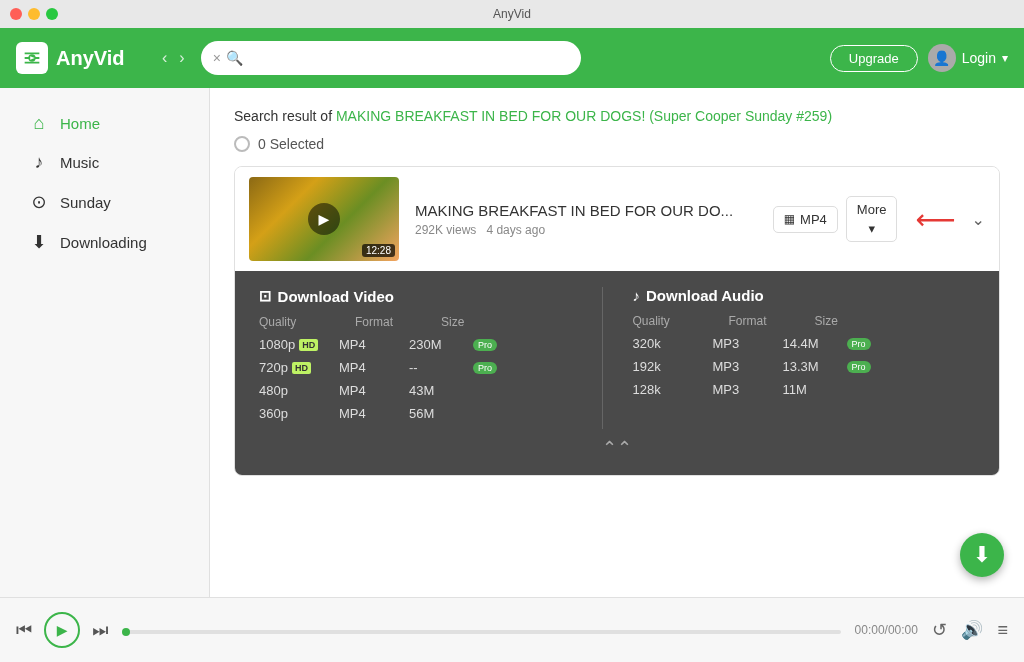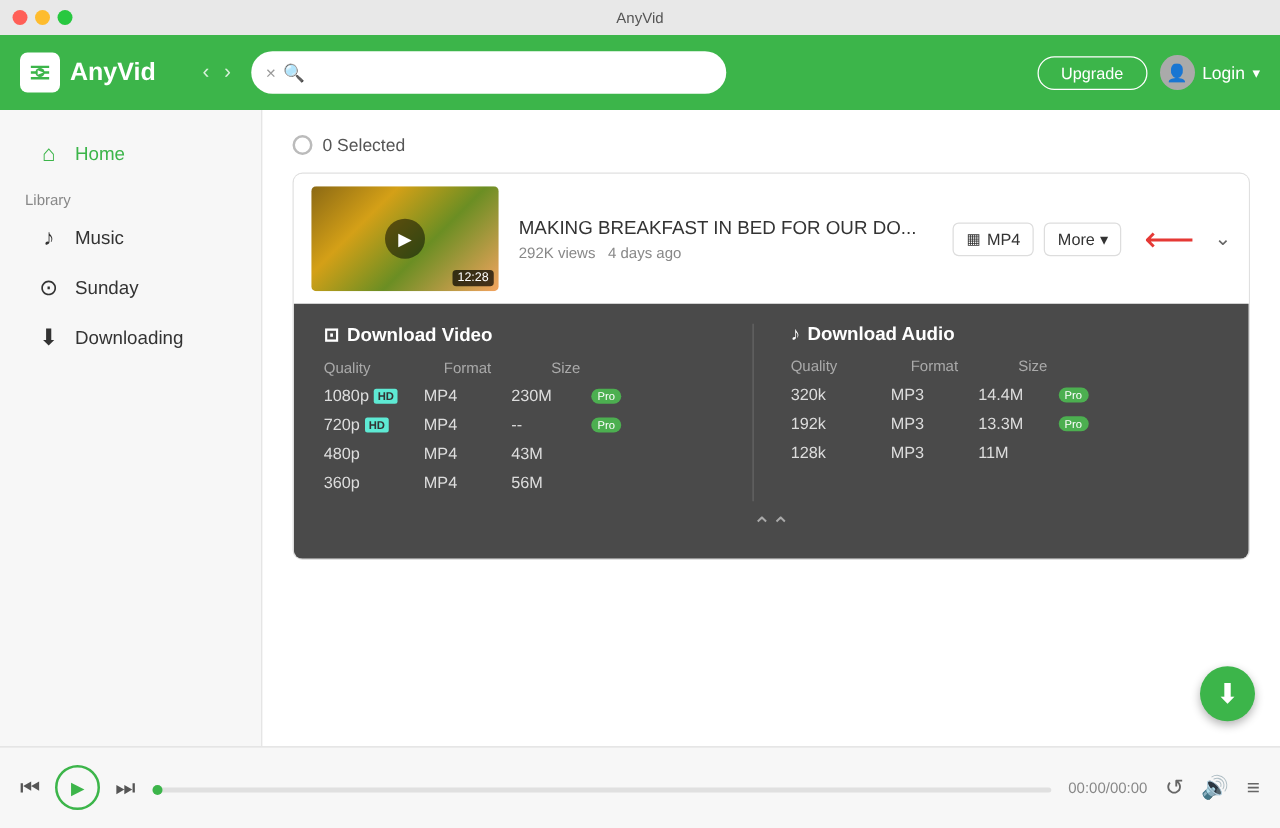--- a/index.html
+++ b/index.html
@@ -58,37 +58,37 @@
     .video-card-header { display: flex; align-items: center; padding: 10px 14px; gap: 16px; background: white; }
     .thumbnail { width: 150px; height: 84px; background: #444; border-radius: 4px; position: relative; flex-shrink: 0; overflow: hidden; }
     .thumbnail-overlay { position: absolute; inset: 0; display: flex; align-items: center; justify-content: center; }
     .play-circle { width: 32px; height: 32px; border-radius: 50%; background: rgba(0,0,0,0.5); display: flex; align-items: center; justify-content: center; color: white; font-size: 14px; }
     .duration-badge { position: absolute; bottom: 4px; right: 4px; background: rgba(0,0,0,0.7); color: white; font-size: 10px; padding: 1px 4px; border-radius: 3px; }
     .video-info { flex: 1; }
     .video-title { font-size: 15px; color: #333; font-weight: 500; margin-bottom: 4px; }
     .video-meta { font-size: 12px; color: #888; }
     .video-actions { display: flex; align-items: center; gap: 8px; }
     .mp4-btn { display: flex; align-items: center; gap: 5px; border: 1px solid #ddd; border-radius: 5px; padding: 5px 10px; cursor: pointer; font-size: 13px; background: white; color: #333; }
-    .more-btn { display: flex; align-items: center; gap: 4px; border: 1px solid #ddd; border-radius: 5px; padding: 5px 10px; cursor: pointer; font-size: 13px; background: white; color: #333; }
+    .more-btn { display: flex; align-items: center; gap: 4px; border: 1px solid #ddd; border-radius: 5px; padding: 5px 10px; cursor: pointer; font-size: 13px; background: white; color: #333; flex-direction: column; }
     .expand-icon { color: #666; font-size: 16px; }
     .red-arrow { color: #e53935; font-size: 28px; margin-left: 10px; }
 
     
     .download-panel { background: #4a4a4a; color: white; padding: 16px 24px; }
     .panel-columns { display: flex; gap: 0; }
     .panel-col { flex: 1; }
     .panel-col + .panel-col { border-left: 1px solid #666; padding-left: 30px; }
     .panel-col-title { display: flex; align-items: center; gap: 6px; font-size: 15px; font-weight: bold; margin-bottom: 10px; }
     .panel-col-header { display: flex; gap: 16px; font-size: 12px; color: #aaa; margin-bottom: 8px; }
     .col-quality { width: 80px; }
     .col-format { width: 70px; }
     .col-size { width: 60px; }
     .panel-row { display: flex; align-items: center; font-size: 13px; margin-bottom: 8px; color: #ddd; }
     .quality-val { width: 80px; display: flex; align-items: center; gap: 2px; }
-    .hd-badge { background: #5eead4; color: #333; font-size: 9px; font-weight: bold; padding: 1px 3px; border-radius: 2px; margin-left: 2px; }
+    .hd-badge { background: #bef264; color: #333; font-size: 9px; font-weight: bold; padding: 1px 3px; border-radius: 2px; margin-left: 2px; }
     .format-val { width: 70px; }
     .size-val { width: 60px; }
     .pro-badge { background: #4caf50; color: white; font-size: 9px; padding: 1px 5px; border-radius: 10px; margin-left: 4px; }
     .collapse-btn { text-align: center; margin-top: 8px; color: #aaa; cursor: pointer; font-size: 18px; }
 
     
     .fab { position: absolute; bottom: 20px; right: 20px; width: 44px; height: 44px; border-radius: 50%; background: #3cb54a; display: flex; align-items: center; justify-content: center; color: white; font-size: 22px; cursor: pointer; box-shadow: 0 3px 8px rgba(0,0,0,0.3); }
 
     
     .player-bar { height: 65px; background: #f7f7f7; border-top: 1px solid #e0e0e0; display: flex; align-items: center; padding: 0 16px; gap: 14px; }
@@ -149,36 +149,38 @@
     </div>
   </div>
 
   <div class="content">
 
     <div class="sidebar">
       <div class="sidebar-item active">
         <span class="sidebar-item-icon">⌂</span>
         <span>Home</span>
       </div>
-      <div class="sidebar-label-section">Library</div>
       <div class="sidebar-item">
         <span class="sidebar-item-icon">♪</span>
         <span>Music</span>
       </div>
       <div class="sidebar-item">
         <span class="sidebar-item-icon">⊙</span>
         <span>Sunday</span>
       </div>
       <div class="sidebar-item">
         <span class="sidebar-item-icon">⬇</span>
         <span>Downloading</span>
       </div>
     </div>
 
     <div class="main">
+      <div class="search-result-header">
+        <span>Search result of </span><span class="highlight">MAKING BREAKFAST IN BED FOR OUR DOGS! (Super Cooper Sunday #259)</span>
+      </div>
       <div class="selected-row">
         <div class="radio-btn"></div>
         <span class="selected-label">0 Selected</span>
       </div>
 
       <div class="video-card">
 
         <div class="video-card-header">
           <div class="thumbnail">
             <div class="thumb-food"></div>

